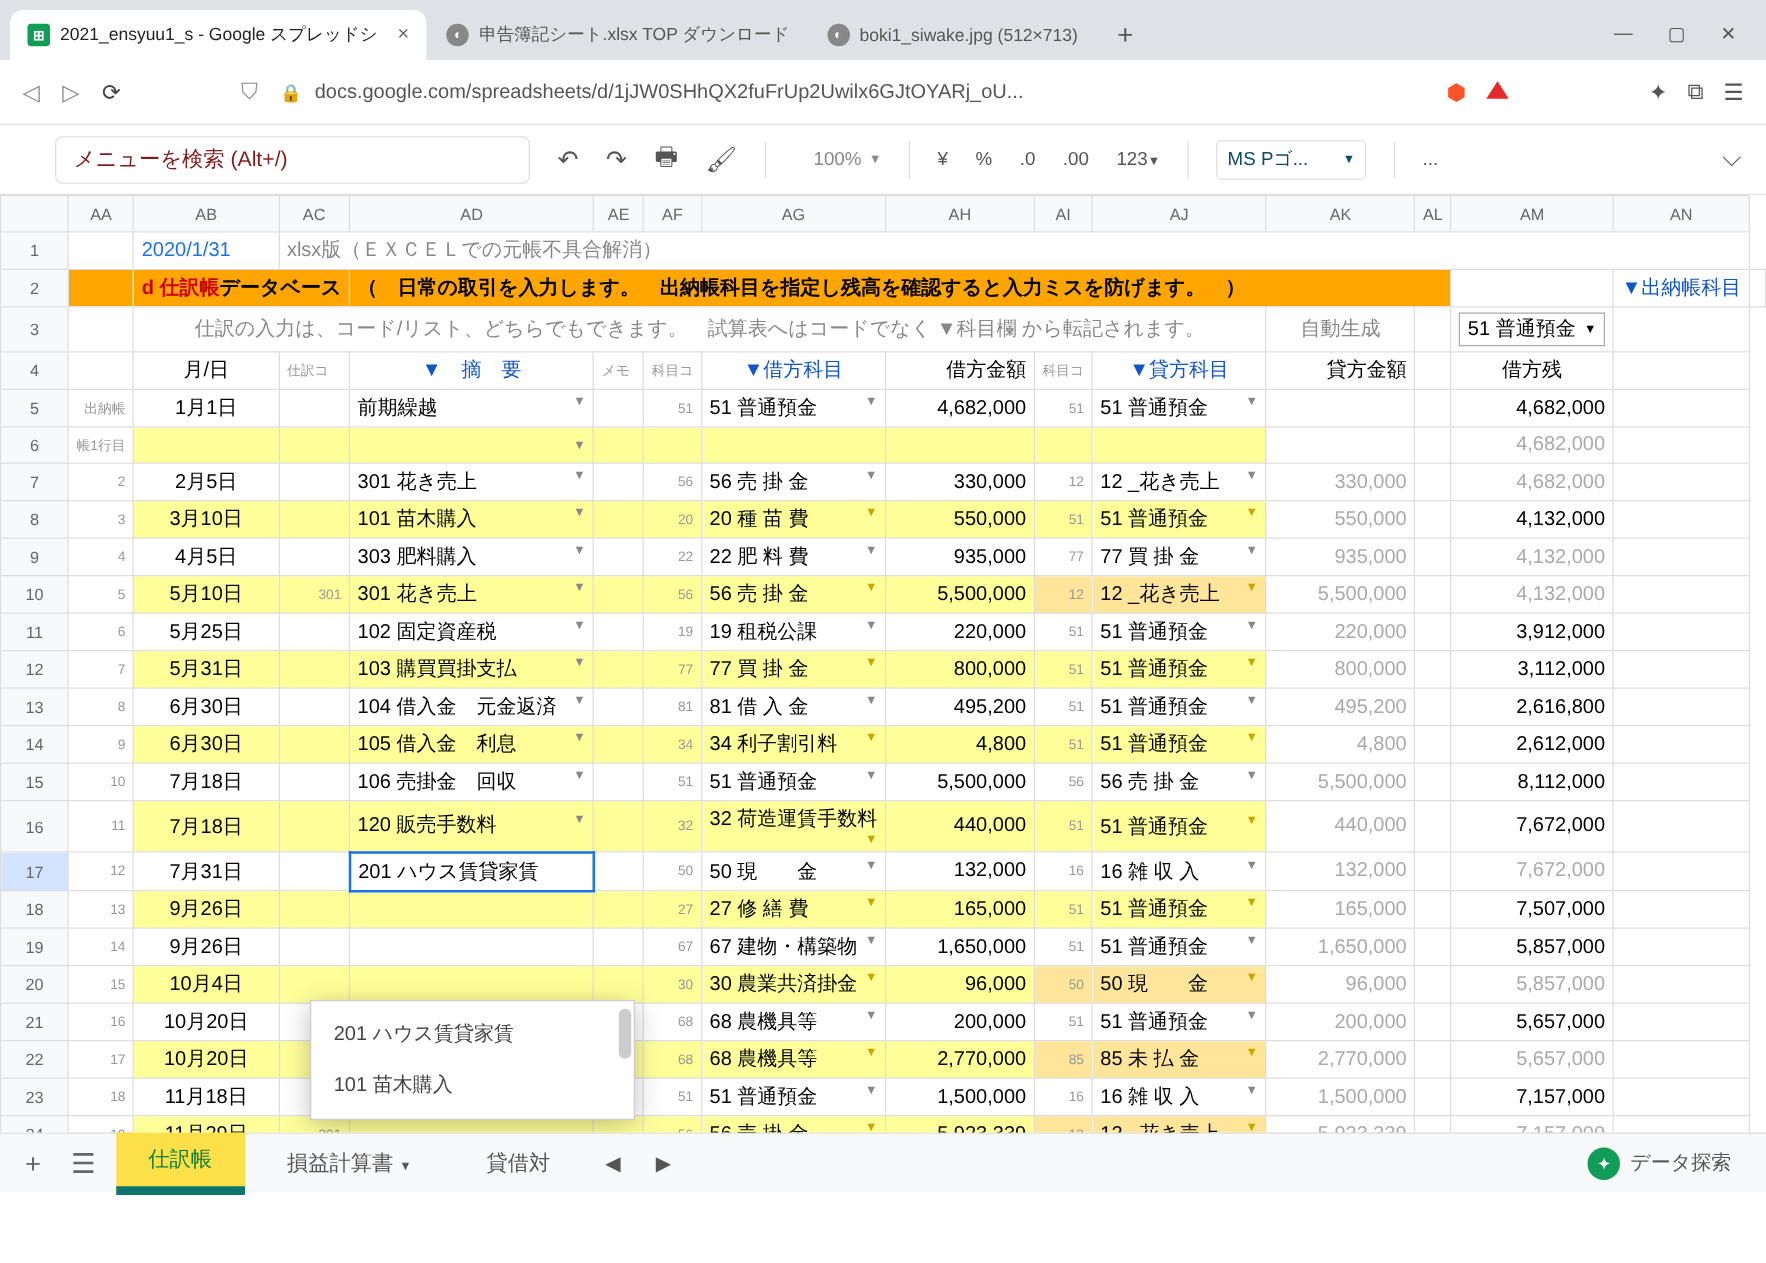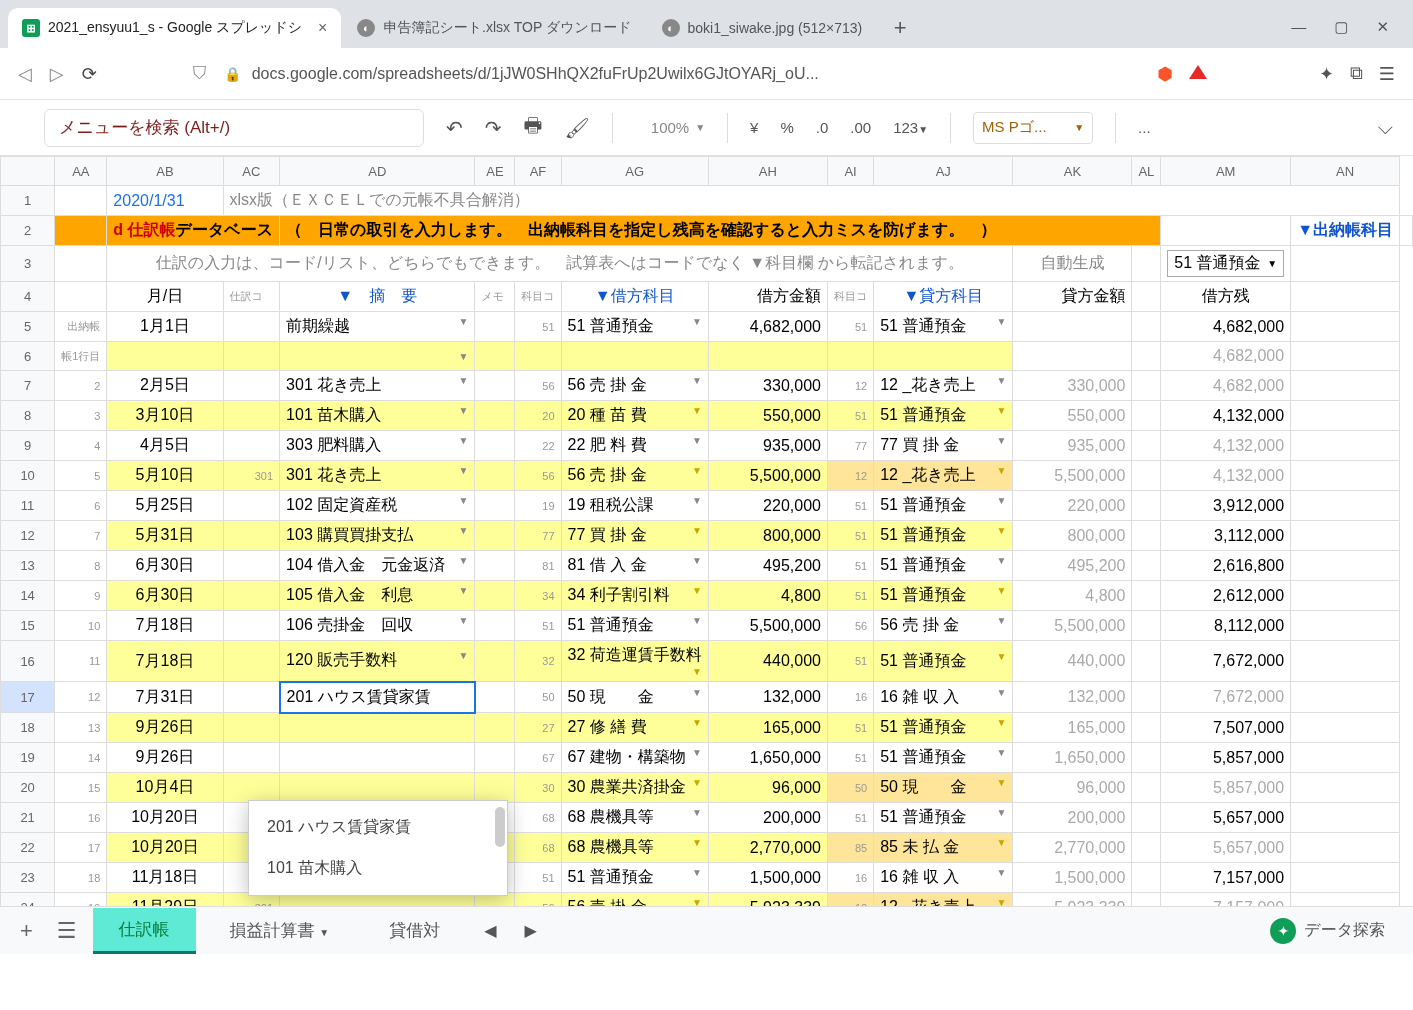--- a/index.html
+++ b/index.html
@@ -20,21 +20,21 @@
 .lock { color: #777; font-size: 14px; }
 .ext-icons { display: flex; gap: 16px; align-items: center; font-size: 18px; color: #555; }
 .brave { color: #fb542b; }
 .tri { width: 0; height: 0; border-left: 9px solid transparent; border-right: 9px solid transparent; border-bottom: 14px solid #e62a2a; display: inline-block; }
 .toolbar { height: 56px; display: flex; align-items: center; padding: 0 20px 0 44px; gap: 22px; border-bottom: 1px solid #e0e0e0; }
 .search-box { width: 380px; height: 38px; border: 1px solid #ddd; border-radius: 6px; padding: 0 14px; display: flex; align-items: center; font-size: 17px; color: #7f1d1d; }
 .tbtn { color: #555; font-size: 20px; display: flex; align-items: center; }
 .divider { width: 1px; height: 30px; background: #ddd; }
 .zoom { color: #888; font-size: 15px; display: flex; align-items: center; gap: 6px; margin-left: 16px; }
 .fmt { color: #555; font-size: 15px; }
-.font-sel { width: 120px; height: 32px; border: 1px solid #ddd; border-radius: 4px; padding: 0 8px; display: flex; align-items: center; justify-content: space-between; font-size: 15px; color: #a16207; }
+.font-sel { width: 120px; height: 32px; border: 1px solid #ddd; border-radius: 4px; padding: 0 8px; display: flex; align-items: center; justify-content: space-between; font-size: 15px; color: #0c4a6e; }
 .grid-wrap { position: relative; height: 750px; overflow: hidden; }
 .grid { border-collapse: collapse; table-layout: fixed; font-size: 16px; }
 .grid td, .grid th { border: 1px solid #ddd; padding: 4px 6px; height: 29px; white-space: nowrap; overflow: hidden; text-overflow: ellipsis; }
 .colhead { background: #f8f9fa; text-align: center; color: #666; font-weight: normal; font-size: 13px; height: 28px; }
 .rowhead { background: #f8f9fa; text-align: center; color: #666; font-weight: normal; font-size: 13px; width: 55px; }
 .rowhead.sel { background: #d3e3fd; }
 .link { color: #1a73e8; }
 .orange-hdr { background: #ffa500; color: #000; font-weight: bold; text-align: left; }
 .orange-hdr .title { color: #c00; font-weight: bold; }
 .hdr-cell { background: #fff; text-align: center; color: #1155cc; }
@@ -45,21 +45,21 @@
 .gray { color: #aaa; }
 .dd { font-size: 10px; color: #888; float: right; }
 .dd.y { color: #c9a600; }
 .active-cell { border: 2px solid #1a73e8 !important; position: relative; }
 .dropdown { position: absolute; left: 248px; top: 644px; width: 260px; background: #fff; border: 1px solid #ccc; box-shadow: 0 4px 20px rgba(0,0,0,0.25); z-index: 100; padding: 6px 0; }
 .dropdown-item { padding: 10px 18px; font-size: 16px; color: #444; }
 .dropdown-scroll { position: absolute; right: 2px; top: 6px; width: 10px; height: 40px; background: #ccc; border-radius: 5px; }
 .sheet-tabs { height: 48px; border-top: 1px solid #ddd; display: flex; align-items: center; padding: 0 12px; gap: 8px; background: #f8f9fa; }
 .stab-btn { font-size: 22px; color: #666; padding: 0 8px; }
 .stab { padding: 10px 26px; font-size: 17px; color: #555; }
-.stab.active { background: #5eead4; color: #0a7d3e; border-bottom: 3px solid #0f766e; }
+.stab.active { background: #fde047; color: #0a7d3e; border-bottom: 7px solid #0f766e; }
 .stab-arrow { font-size: 16px; color: #555; padding: 0 10px; }
 .explore { margin-left: auto; display: flex; align-items: center; gap: 8px; padding-right: 16px; color: #555; font-size: 16px; }
 .explore-icon { width: 26px; height: 26px; background: #0f9d58; border-radius: 50%; display: flex; align-items: center; justify-content: center; color: #fff; font-size: 14px; }
 .small-gray { font-size: 11px; color: #999; }
 .select-cell { border: 1px solid #aaa; background: #fff; padding: 2px 6px; display: flex; justify-content: space-between; align-items: center; }
 .chev { font-size: 20px; color: #555; margin-left: auto; }
 </style>
 </head>
 <body>
 
@@ -159,21 +159,21 @@
           <td></td>
           <td class="link">2020/1/31</td>
           <td colspan="12" style="color:#888">xlsx版（ＥＸＣＥＬでの元帳不具合解消）</td>
         </tr>
         <tr>
           <td class="rowhead">2</td>
           <td class="orange-hdr"></td>
           <td class="orange-hdr" colspan="2" style="text-align:center"><span class="title">d 仕訳帳</span>データベース</td>
           <td class="orange-hdr" colspan="9">（　日常の取引を入力します。　出納帳科目を指定し残高を確認すると入力ミスを防げます。　）</td>
           <td></td>
-          <td class="hdr-cell" style="font-weight:bold">▼出納帳科目</td>
+          <td class="hdr-cell" style="font-weight:normal">▼出納帳科目</td>
           <td></td>
         </tr>
         <tr>
           <td class="rowhead">3</td>
           <td></td>
           <td colspan="9" style="color:#888;text-align:center">仕訳の入力は、コード/リスト、どちらでもできます。　試算表へはコードでなく ▼科目欄 から転記されます。</td>
           <td style="color:#888;text-align:center">自動生成</td>
           <td></td>
           <td>
             <div class="select-cell">51 普通預金 <span style="font-size:10px">▼</span></div>

